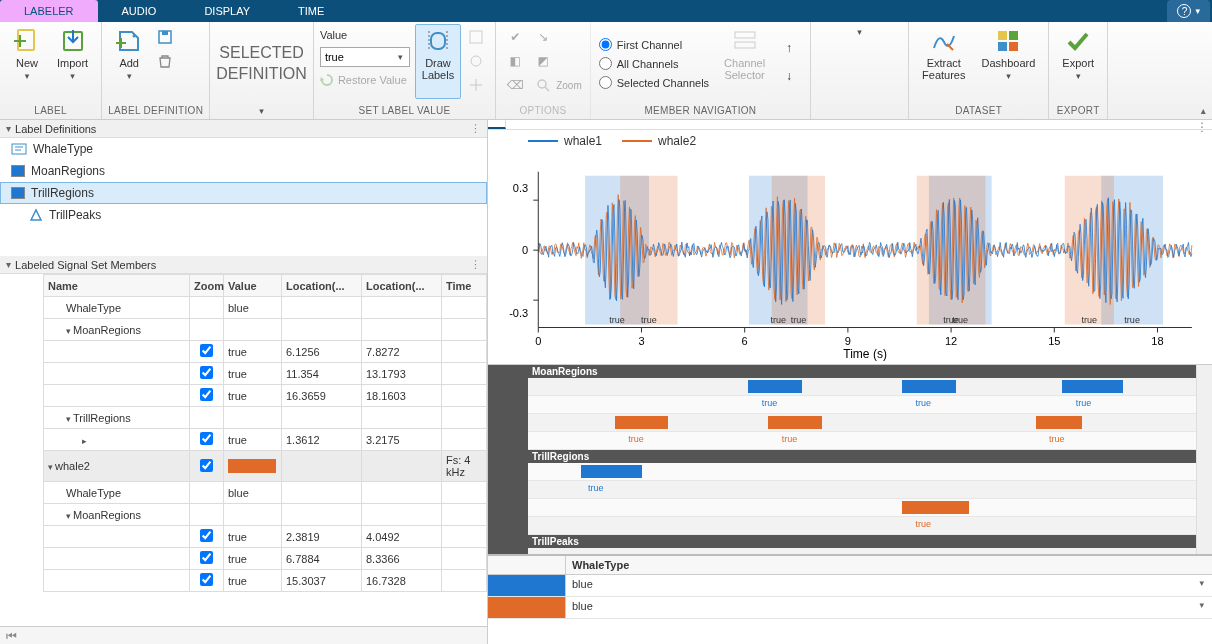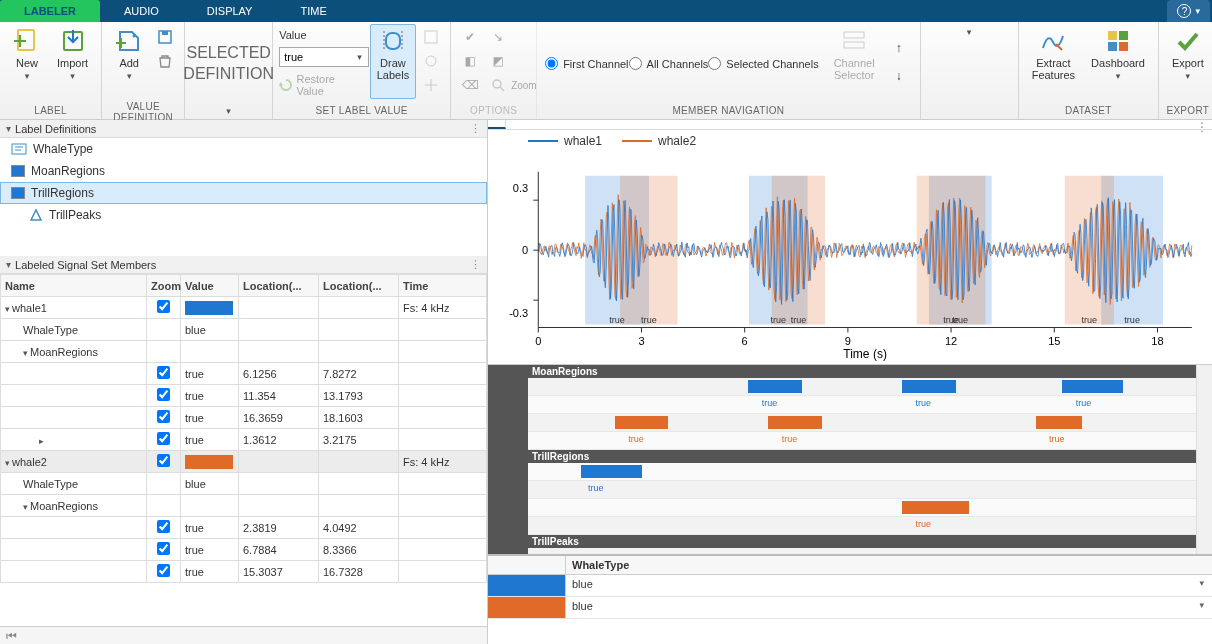--- a/index.html
+++ b/index.html
@@ -1,19 +1,19 @@
 <!DOCTYPE html>
 <html><head>
 <meta charset="utf-8">
 <style>
 * { box-sizing: border-box; margin: 0; padding: 0; }
 body { font-family: "Segoe UI", Arial, sans-serif; font-size: 12px; color: #333; background: #fff; overflow: hidden; width: 1212px; height: 644px; position: relative; }
 .tabstrip { background: #0b4f7a; display: flex; align-items: stretch; height: 22px; }
 .tabstrip .tab { padding: 3px 24px; color: #fff; font-size: 11px; cursor: pointer; display: flex; align-items: center; }
-.tabstrip .tab.active { background: #22c55e; color: #0b4f7a; border-top-left-radius: 3px; border-top-right-radius: 3px; font-weight: 700; }
+.tabstrip .tab.active { background: #f0abfc; color: #0b4f7a; border-top-left-radius: 3px; border-top-right-radius: 3px; font-weight: 400; }
 .tabstrip .spacer { flex: 1; }
 .tabstrip .help { background: #2a6a9a; color: #fff; padding: 2px 10px; border-top-left-radius: 4px; border-top-right-radius: 4px; margin-right: 2px; display: flex; align-items: center; gap: 4px; font-size: 11px; }
 .ribbon { background: linear-gradient(to bottom, #fdfdfd, #f0f0f0); border-bottom: 1px solid #ccc; display: flex; height: 98px; }
 .rib-group { border-right: 1px solid #d5d5d5; padding: 2px 6px 0 6px; display: flex; flex-direction: column; justify-content: space-between; }
 .rib-group .gbody { display: flex; align-items: flex-start; gap: 2px; }
 .rib-group .glabel { text-align: center; font-size: 10px; color: #666; padding: 2px 0 3px 0; letter-spacing: 0.3px; }
 .big-btn { display: flex; flex-direction: column; align-items: center; justify-content: flex-start; padding: 2px 6px; cursor: pointer; border: 1px solid transparent; border-radius: 2px; min-height:75px;}
 .big-btn.active { background: #d9ecfb; border: 1px solid #7fb8e4; }
 .big-btn .ic { width: 28px; height: 28px; margin-bottom: 2px; display:flex; align-items:center; justify-content:center; }
 .big-btn .lbl { font-size: 11px; text-align: center; line-height: 1.1; }
@@ -28,21 +28,21 @@
 .leftpane{ width:488px; border-right:1px solid #ccc; display:flex; flex-direction:column; overflow:hidden; background:#fff;}
 .panel-hdr{ background:#f0f0f0; border-bottom:1px solid #ddd; padding:2px 6px; font-size:11px; display:flex; align-items:center; gap:4px; color:#333;}
 .panel-hdr .chev{ font-size:10px; color:#666; }
 .panel-hdr .spacer{flex:1;}
 .defs{ flex:0 0 auto; }
 .defs .item{ padding:3px 6px 3px 10px; display:flex; align-items:center; gap:6px; font-size:12px; cursor:pointer; border:1px solid transparent;}
 .defs .item.sel{ background:#d9ecfb; border:1px solid #7fb8e4;}
 .defs .swatch{ width:14px; height:12px; border:1px solid #888; display:inline-block;}
 .defs .child{ padding-left:28px; }
 .members{ flex:1; display:flex; flex-direction:column; overflow:hidden; }
-.grid{ flex:1; overflow:auto; }
+.grid{ flex:1; overflow:auto;margin-left:43px; }
 .grid table{ border-collapse:collapse; width:100%; font-size:11px; table-layout:fixed;}
 .grid th, .grid td{ border:1px solid #dcdcdc; padding:3px 4px; text-align:left; height:22px;}
 .grid th{ background:#f7f7f7; font-weight:600; color:#444;}
 .grid .indent1{ padding-left:22px;}
 .grid .indent2{ padding-left:38px;}
 .grid tr.sel td{ background:#ececec;}
 .swatch2{ display:inline-block; width:48px; height:14px; vertical-align:middle;}
 .rightpane{ flex:1; display:flex; flex-direction:column; position:relative; }
 .docbar{ height:10px; border-bottom:1px solid #ddd; display:flex; }
 .plotarea{ flex:0 0 230px; position:relative; }
@@ -134,21 +134,21 @@
               <rect x="5" y="2" width="6" height="4" fill="#3f8fc9"></rect>
             </svg>
           </div>
         <div class="small-btn">
             <svg width="16" height="16">
               <path d="M3 5 L13 5 L12 14 L4 14 Z M5 3 L11 3 L11 5 L5 5 Z" fill="none" stroke="#888" stroke-width="1.3"></path>
             </svg>
           </div>
       </div>
     </div>
-    <div class="glabel">VALUE DEFINITION</div>
+    <div class="glabel">LABEL DEFINITION</div>
   </div>
 
   <div class="rib-group" style="min-width:88px; align-items:center;">
     <div class="gbody" style="flex:1; align-items:center; justify-content:center; width:100%;">
       <div style="text-align:center; color:#666; font-size:16px; line-height:1.3; white-space:pre;">SELECTED
 DEFINITION</div>
     </div>
     <div class="glabel"><span class="caret">▾</span></div>
   </div>
 
@@ -221,21 +221,21 @@
             </div>
           <span style="font-size:10px;">Zoom</span>
         </div>
       </div>
     </div>
     <div class="glabel">OPTIONS</div>
   </div>
 
   <div class="rib-group">
     <div class="gbody" style="align-items:center;">
-      <div style="display:flex; flex-direction:row; padding:4px 6px 0 2px;">
+      <div style="display:flex; flex-direction:column; padding:4px 6px 0 2px;">
         <label class="radio-row">
             <input type="radio" name="nv" checked="" style="">
             <span>First Channel</span>
           </label>
         <label class="radio-row">
             <input type="radio" name="nv" style="">
             <span>All Channels</span>
           </label>
         <label class="radio-row">
             <input type="radio" name="nv" style="">
@@ -366,28 +366,20 @@
             <th>Name</th>
             <th>Zoom</th>
             <th>Value</th>
             <th>Location(...</th>
             <th>Location(...</th>
             <th>Time</th>
           </tr>
             </thead>
           <tbody>
             <tr>
-                <td><span class="caret">▾ </span><span>whale1</span></td>
-                <td style="text-align:center;"><input type="checkbox" checked="" style=""></td>
-                <td><span class="swatch2" style="background:#1f77d0;"></span></td>
-                <td></td>
-                <td></td>
-                <td>Fs: 4 kHz</td>
-              </tr>
-            <tr>
                 <td class="indent1">WhaleType</td>
                 <td></td>
                 <td>blue</td>
                 <td></td>
                 <td></td>
                 <td></td>
               </tr>
             <tr>
                 <td class="indent1"><span class="caret">▾ </span><span>MoanRegions</span></td>
                 <td></td>
@@ -411,20 +403,28 @@
                 <td>11.354</td>
                 <td>13.1793</td>
                 <td></td>
               </tr>
             <tr>
                 <td></td>
                 <td style="text-align:center;"><input type="checkbox" checked="" style=""></td>
                 <td>true</td>
                 <td>16.3659</td>
                 <td>18.1603</td>
+                <td></td>
+              </tr>
+            <tr>
+                <td class="indent1"><span class="caret">▾ </span><span>TrillRegions</span></td>
+                <td></td>
+                <td></td>
+                <td></td>
+                <td></td>
                 <td></td>
               </tr>
             <tr>
                 <td class="indent2"><span class="caret">▸</span></td>
                 <td style="text-align:center;"><input type="checkbox" checked="" style=""></td>
                 <td>true</td>
                 <td>1.3612</td>
                 <td>3.2175</td>
                 <td></td>
               </tr>

